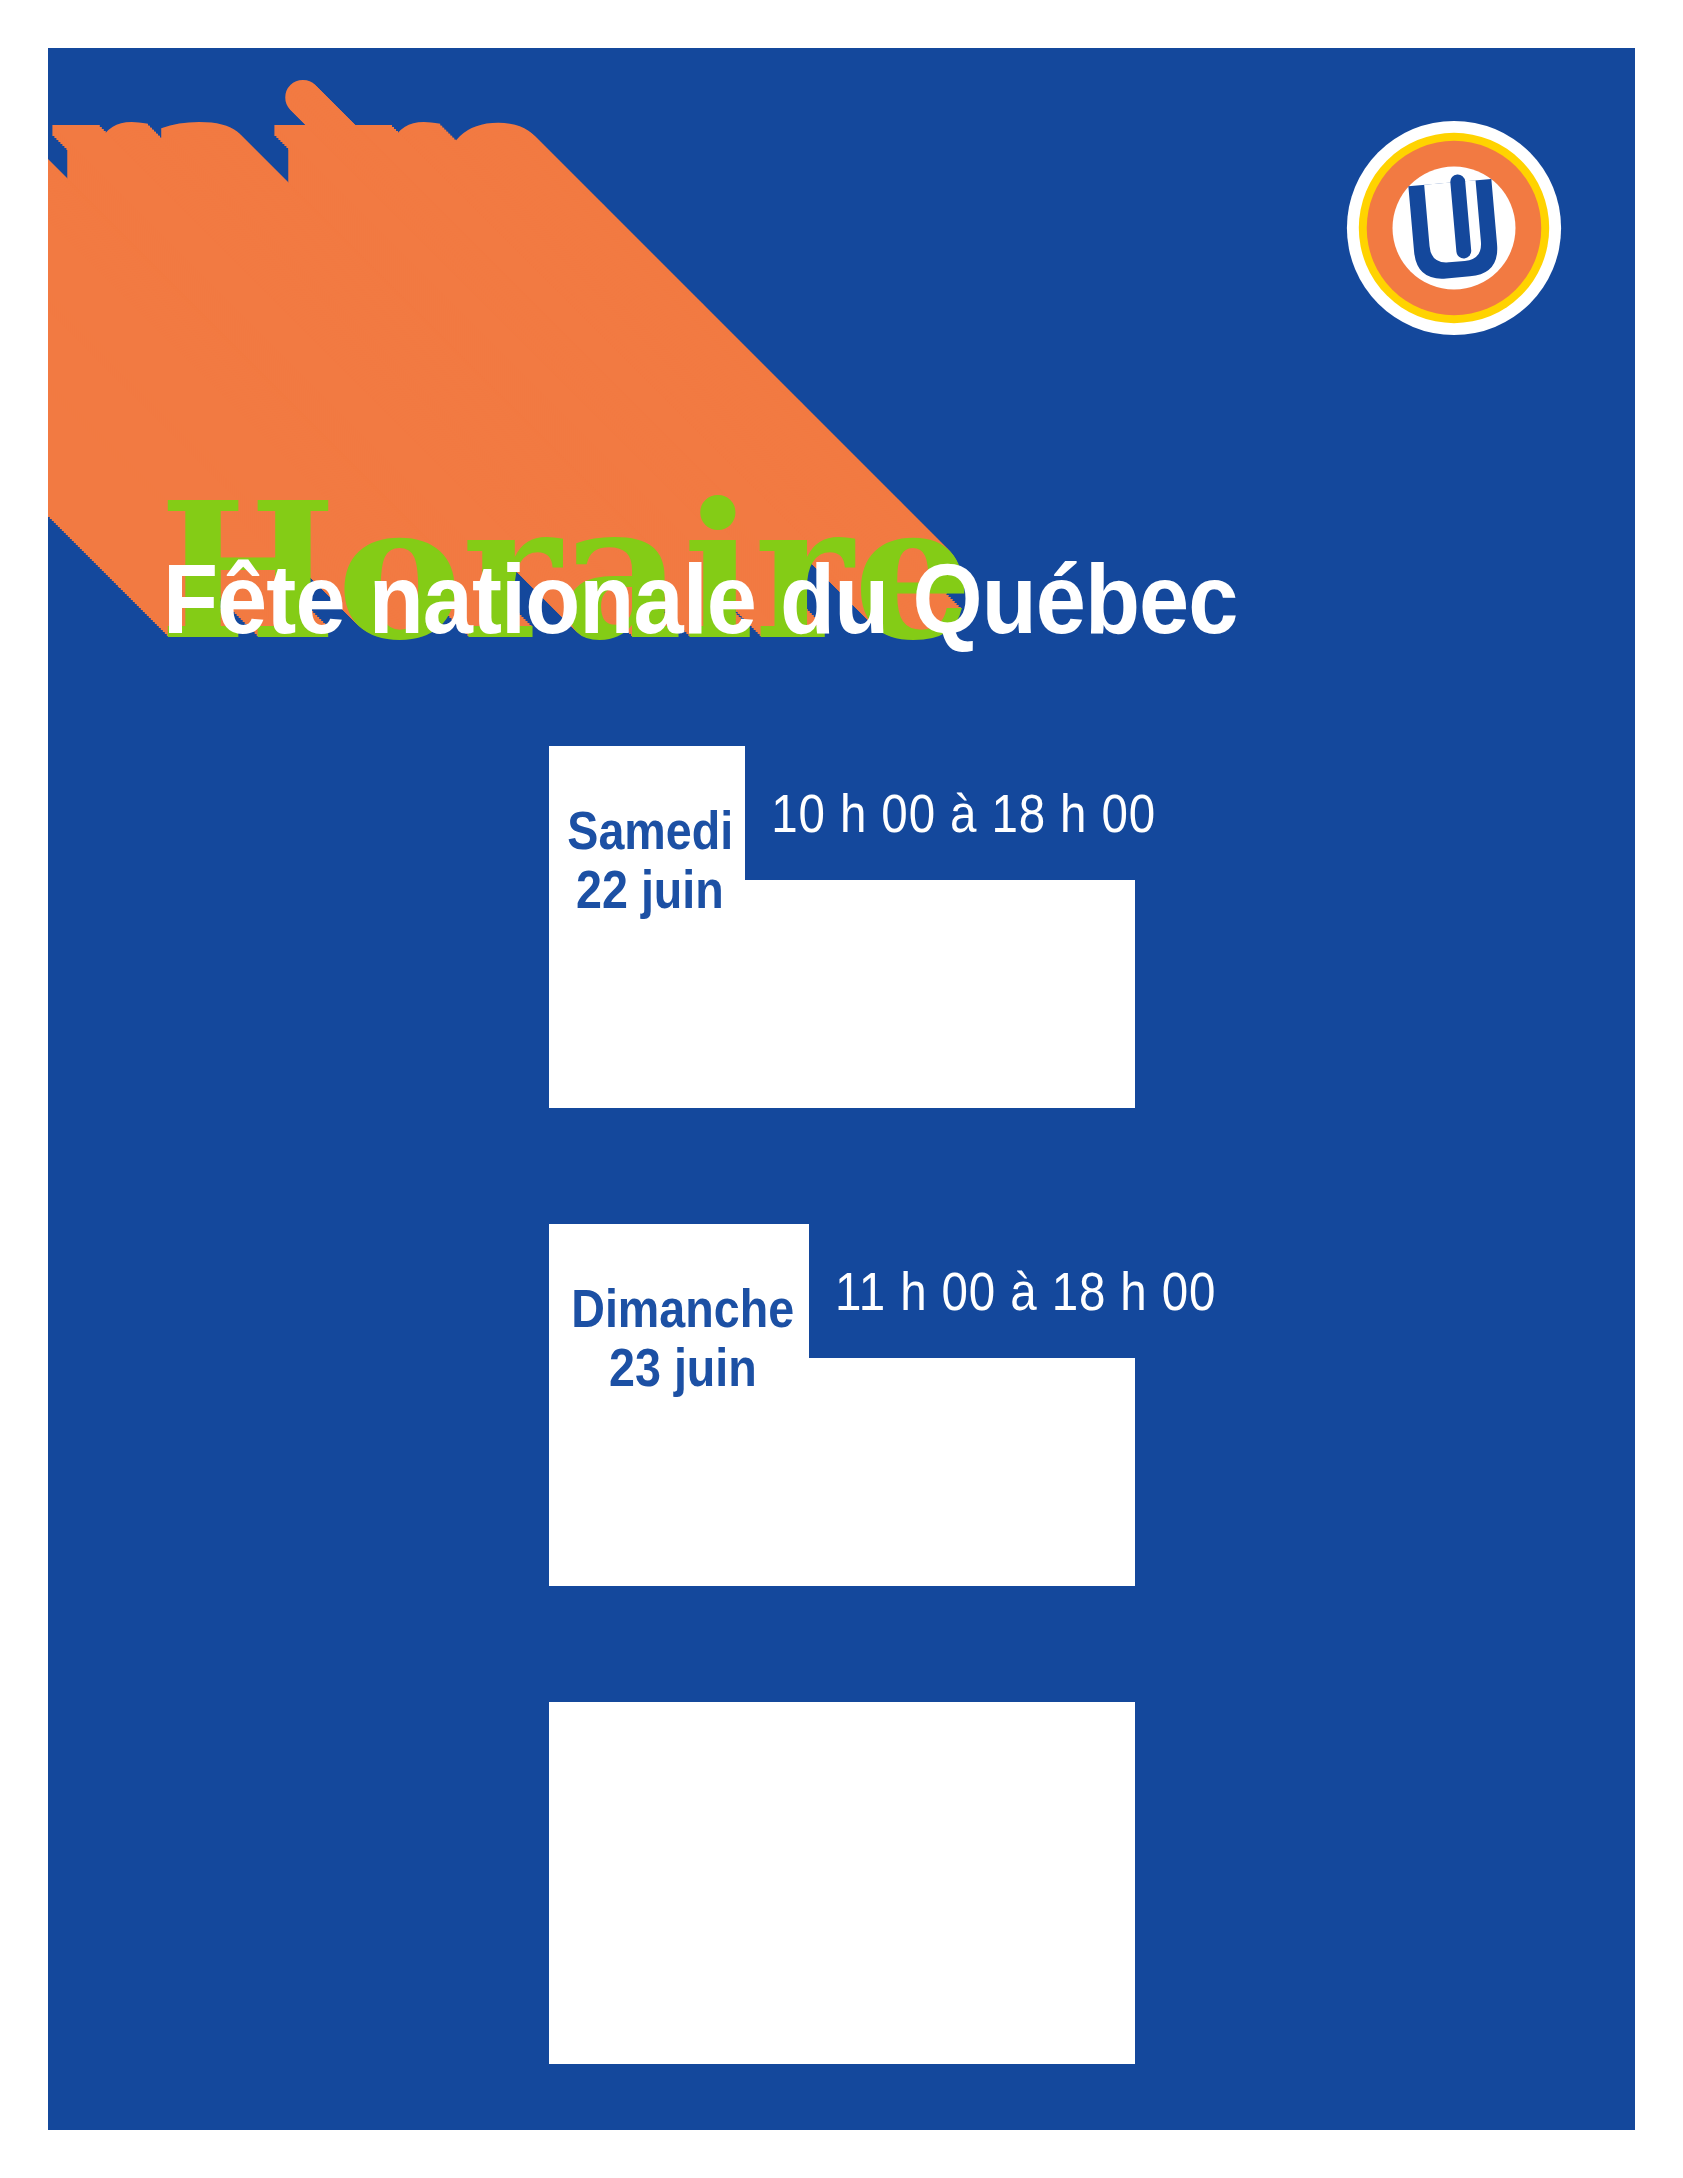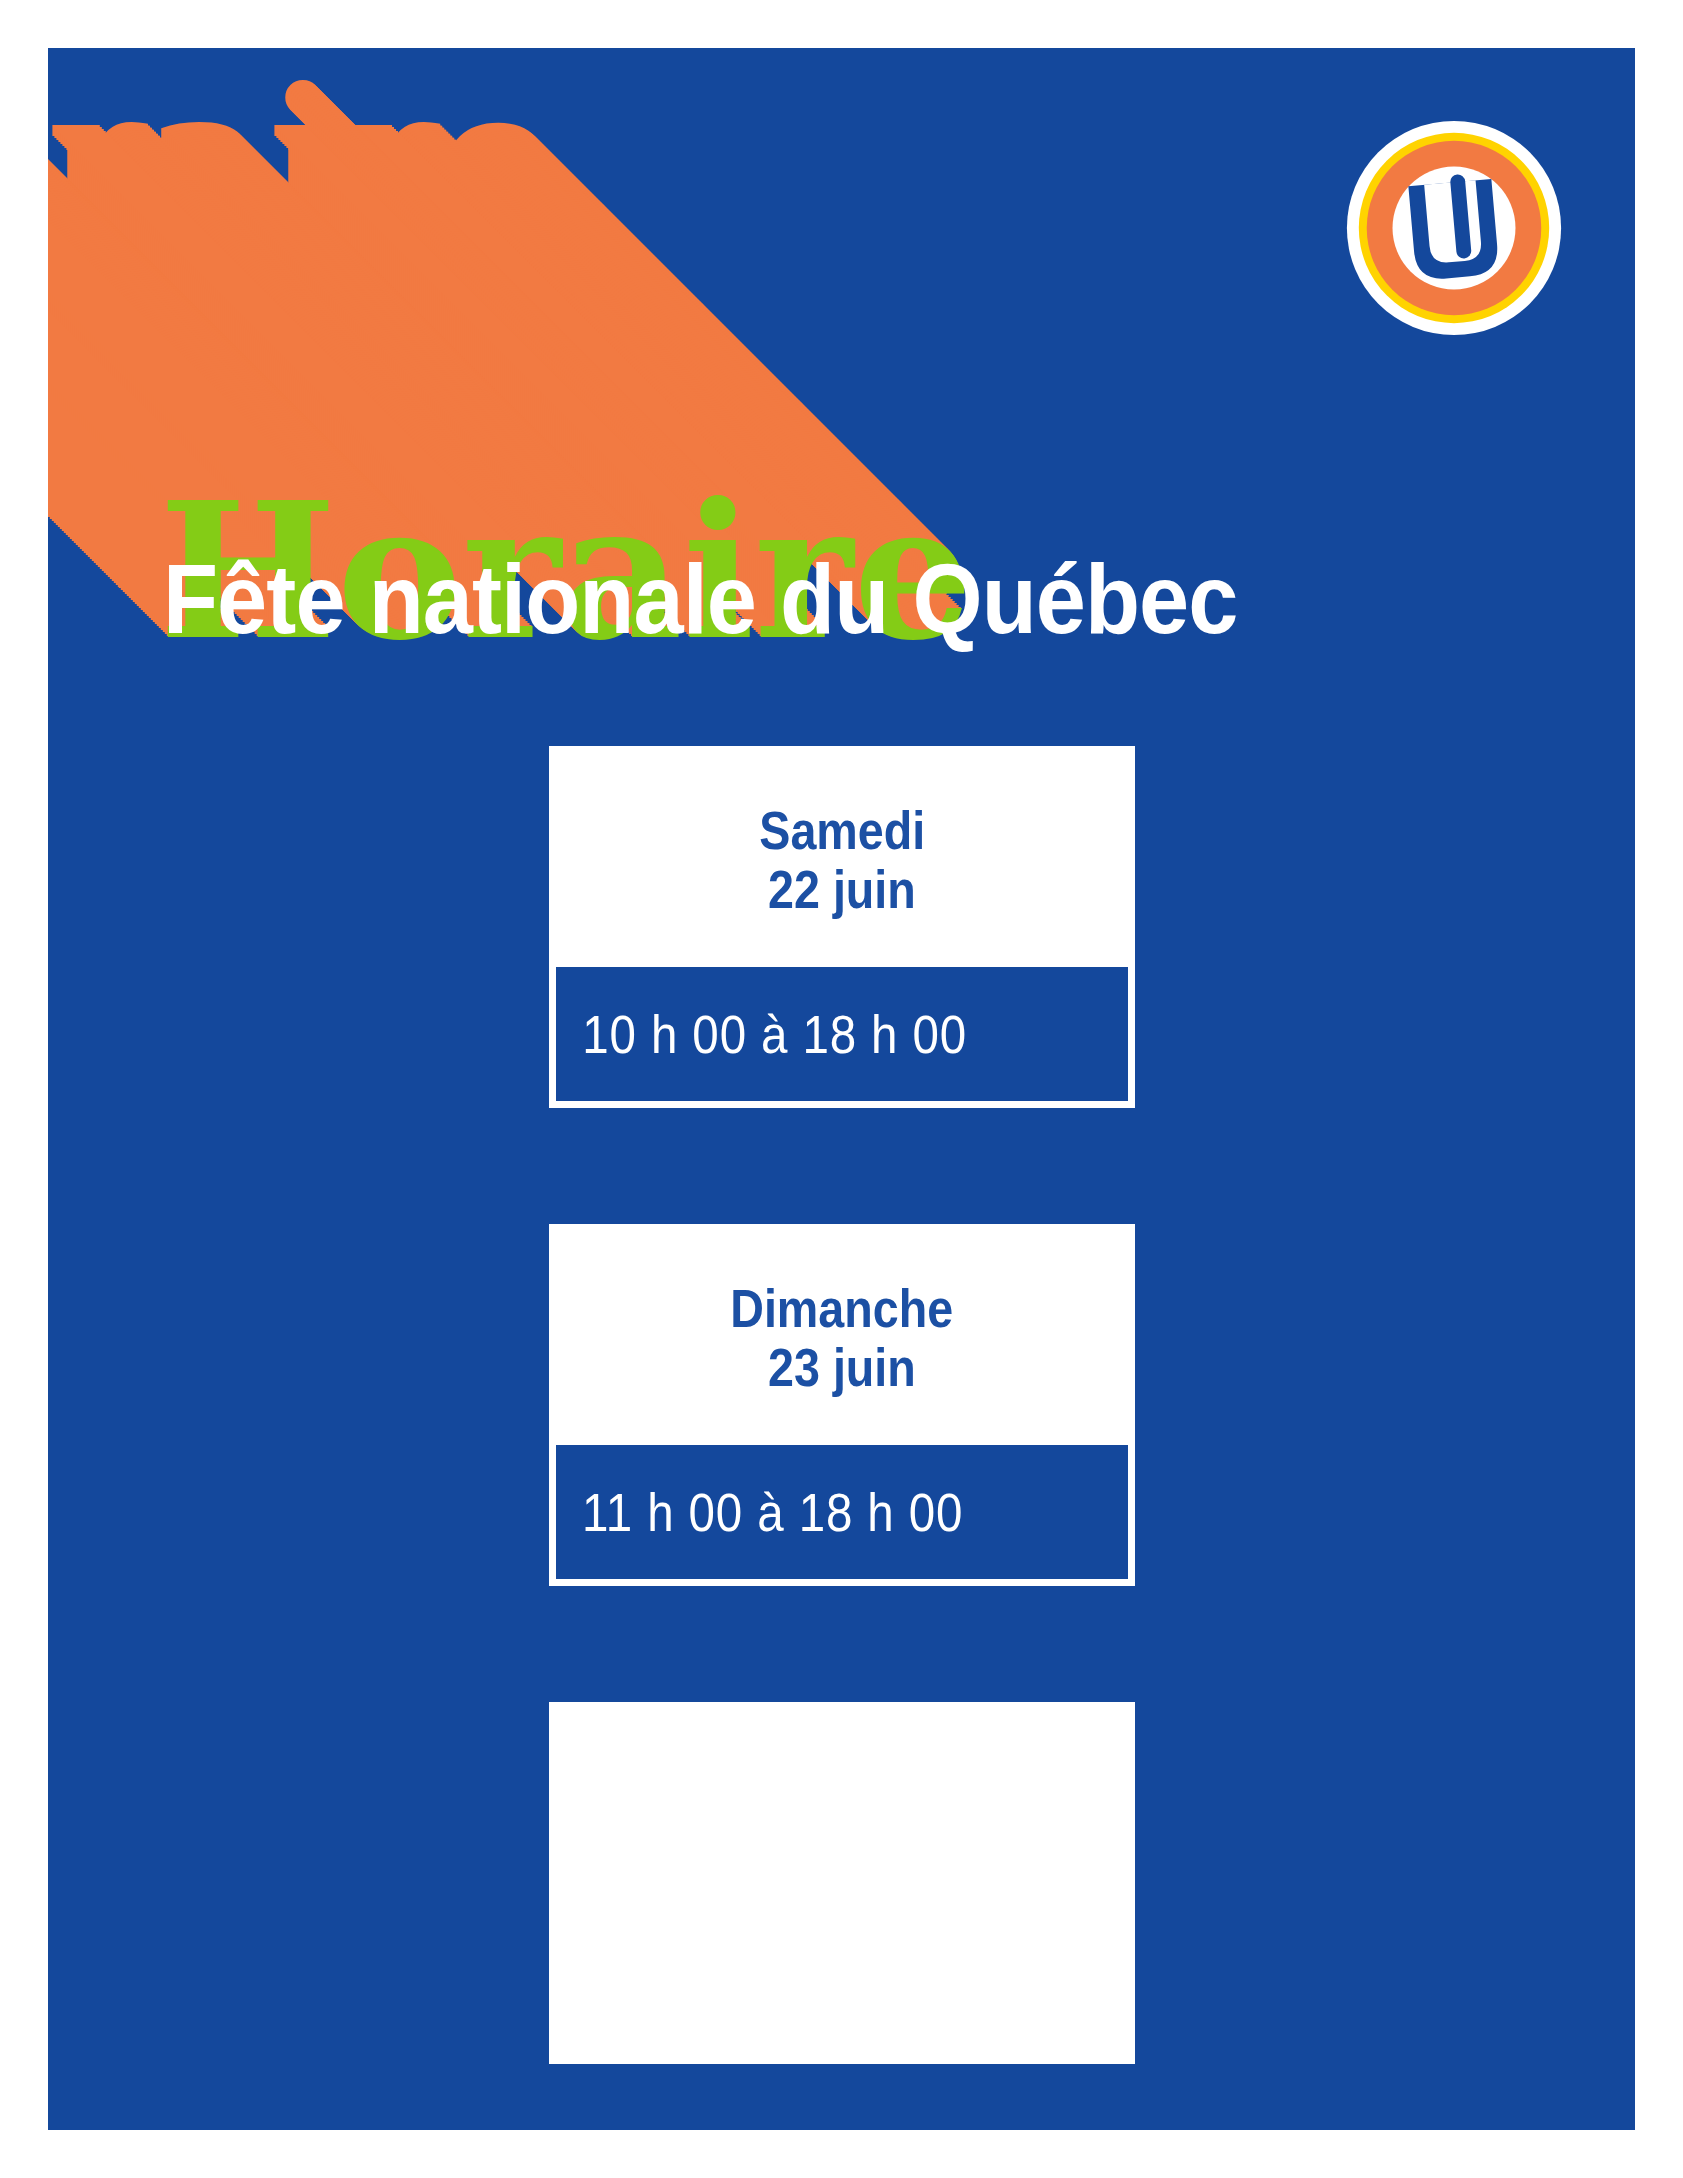--- a/index.html
+++ b/index.html
@@ -39,21 +39,21 @@
   .cards {
     position:absolute; left:501px; top:698px;
     width:586px;
     display:flex; flex-direction:column; gap:116px;
   }
   .card {
     background:#ffffff;
     box-sizing:border-box;
     padding:0 7px 7px 7px;
     width:586px; height:362px;
-    display:flex; flex-direction:column;
+    display:flex; flex-direction:row;
   }
   .card-top {
     height:222px;
     display:flex; flex-direction:column;
     align-items:center; justify-content:center;
     padding-top:6px; box-sizing:border-box;
   }
   .day-line, .date-line {
     font-weight:bold;
     font-size:53px; line-height:59px;

